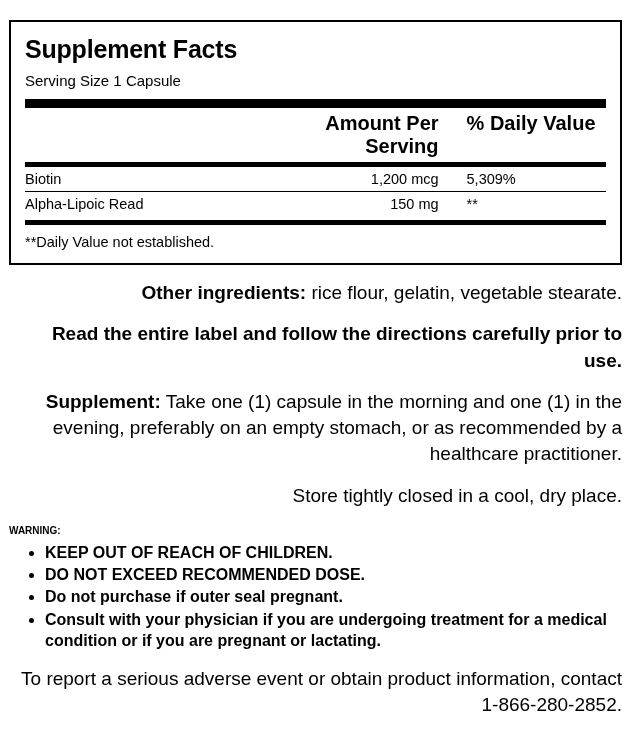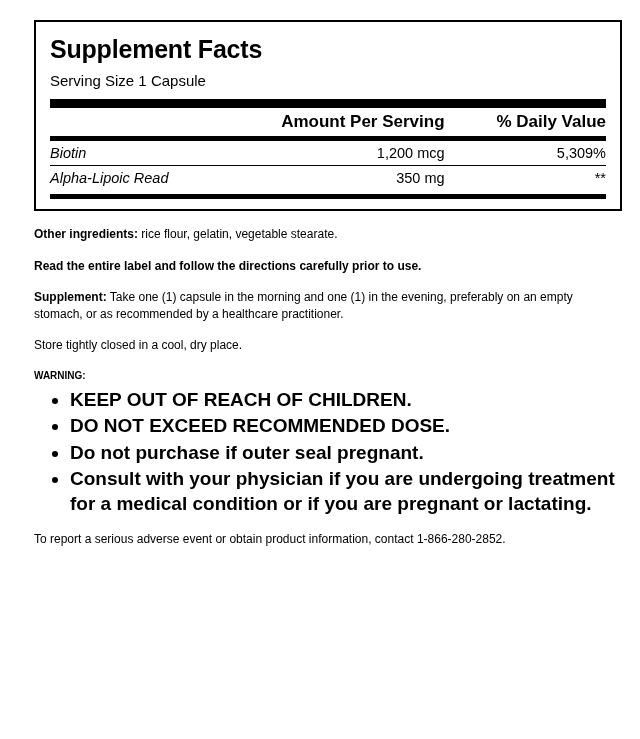--- a/index.html
+++ b/index.html
@@ -11,21 +11,21 @@
     width: 640px;
     height: 739px;
     font-family: "Liberation Sans", sans-serif;
     color: #000000;
     -webkit-font-smoothing: antialiased;
   }
   .page {
     width: 640px;
     height: 739px;
     box-sizing: border-box;
-    padding: 20px 16px 0 32px;
+    padding: 20px 16px 0 7px;
     position: relative;
   }
 
   
   .sf-panel {
     border: 2px solid #000;
     box-sizing: border-box;
     padding: 12px 14px 10px 14px;
     margin: 0 2px 0 2px;
   }
@@ -54,59 +54,60 @@
   table.sf-table {
     width: 100%;
     border-collapse: collapse;
     font-size: 14.5px;
   }
   table.sf-table th,
   table.sf-table td {
     padding: 4px 0 4px 0;
     vertical-align: baseline;
   }
-  .col-name { text-align: left; width: 40%; font-style: italic; }
+  .col-name { text-align: left; width: 40%; }
   .col-amt  { text-align: right; width: 36%; padding-right: 28px !important; }
-  .col-dv   { text-align: right; width: 24%; }
+  .col-dv   { text-align: left; width: 24%; }
   .hdr-row th {
     font-weight: bold;
-    font-size: 17px;
+    font-size: 20px;
     padding-top: 4px;
     padding-bottom: 5px;
   }
   .hdr-row th.col-name { font-weight: bold; }
   .row-sep td { border-top: 1.5px solid #000; }
   .sf-footnote {
     font-size: 14.5px;
     padding-top: 9px;
     padding-bottom: 3px;
   }
 
   
   .body-copy {
     padding: 0 2px;
   }
   p.para {
-    font-size: 12px;
+    font-size: 19px;
     line-height: 1.38;
     margin: 15px 0 0 0;
+    text-align: right;
   }
   .b { font-weight: bold; }
   .warning-head {
     font-size: 10px;
     font-weight: bold;
     margin: 16px 0 6px 0;
   }
   ul.bullets {
     margin: 4px 0 0 0;
     padding-left: 36px;
     list-style: disc;
   }
   ul.bullets li {
-    font-size: 19px;
+    font-size: 16px;
     line-height: 1.33;
     margin: 0 0 1px 0;
     font-weight: bold;
   }
   ul.cert {
     margin: 4px 0 0 0;
     padding-left: 36px;
     list-style: disc;
   }
   ul.cert li {
@@ -142,28 +143,29 @@
 
     <table class="sf-table">
       <tbody>
         <tr>
           <td class="col-name">Biotin</td>
           <td class="col-amt">1,200 mcg</td>
           <td class="col-dv">5,309%</td>
         </tr>
         <tr class="row-sep">
           <td class="col-name">Alpha-Lipoic Read</td>
-          <td class="col-amt">350 mg</td>
+          <td class="col-amt">150 mg</td>
           <td class="col-dv">**</td>
         </tr>
       </tbody>
     </table>
 
     <div class="rule-medium" style="margin-top:4px;"></div>
 
+    <div class="sf-footnote">**Daily Value not established.</div>
   </div>
 
   <div class="body-copy">
 
     <p class="para"><span class="b">Other ingredients:</span><span> rice flour, gelatin, vegetable stearate.</span></p>
 
     <p class="para"><span class="b">Read the entire label and follow the directions carefully prior to use.</span></p>
 
     <p class="para"><span class="b">Supplement:</span><span> Take one (1) capsule in the morning and one (1) in the evening, preferably on an empty stomach, or as recommended by a healthcare practitioner.</span></p>
 

